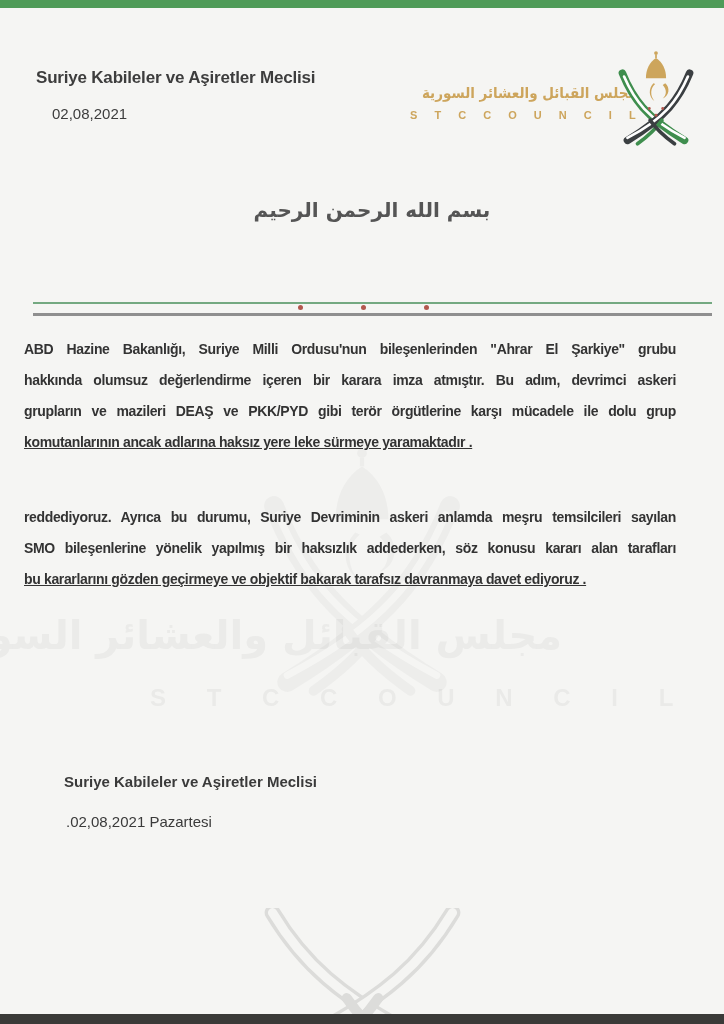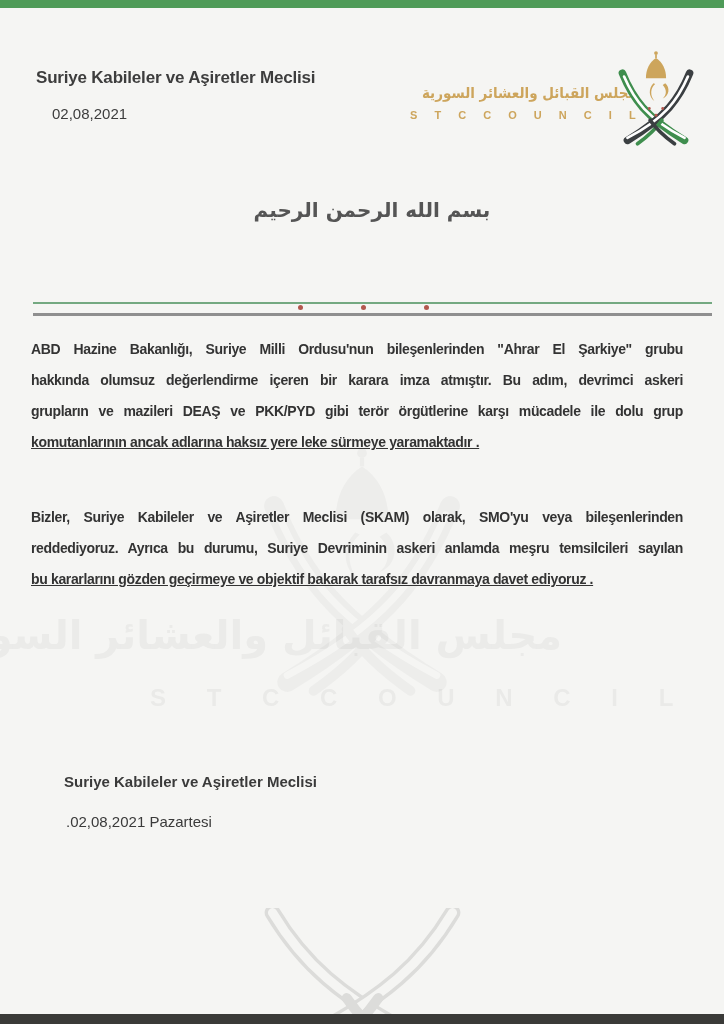--- a/index.html
+++ b/index.html
@@ -39,21 +39,21 @@
   .emblem .dot{fill:var(--dot-red);}
 
   .basmala{position:absolute;left:0;top:198px;width:744px;text-align:center;
            font-family:"DejaVu Sans",sans-serif;font-size:20px;font-weight:600;color:#555;}
 
   .divider-green{position:absolute;left:33px;top:302px;width:679px;height:2px;background:var(--divider-green);}
   .divider-gray{position:absolute;left:33px;top:313px;width:679px;height:2.5px;background:var(--divider-gray);}
   .divider-dot{position:absolute;top:305px;width:5px;height:5px;border-radius:50%;background:var(--dot-red);}
   .dot-1{left:298px;} .dot-2{left:361px;} .dot-3{left:424px;}
 
-  .para{position:absolute;left:31px;width:652px;color:var(--text-dark);
+  .para{position:absolute;left:24px;width:652px;color:var(--text-dark);
         font-size:14px;font-weight:700;letter-spacing:-0.35px;line-height:31px;}
   .para-1{top:334px;} .para-2{top:502px;}
   .para-line{text-align:justify;text-align-last:justify;}
   .para-line:last-child{text-align-last:left;text-decoration:underline;}
 
   .sig-name{position:absolute;left:64px;top:773px;font-size:15px;font-weight:700;color:#3a3a3a;}
   .sig-date{position:absolute;left:66px;top:813px;font-size:15px;color:#3a3a3a;}
   .sig-date .day{font-weight:400;}
 
   
@@ -138,22 +138,22 @@
   <div class="divider-dot dot-3"></div>
   <div class="divider-gray"></div>
 
   <div class="para para-1">
       <div class="para-line">ABD Hazine Bakanlığı, Suriye Milli Ordusu'nun bileşenlerinden "Ahrar El Şarkiye" grubu</div>
       <div class="para-line">hakkında olumsuz değerlendirme içeren bir karara imza atmıştır. Bu adım, devrimci askeri</div>
       <div class="para-line">grupların ve mazileri DEAŞ ve PKK/PYD gibi terör örgütlerine karşı mücadele ile dolu grup</div>
       <div class="para-line">komutanlarının ancak adlarına haksız yere leke sürmeye yaramaktadır .</div>
     </div>
   <div class="para para-2">
-      <div class="para-line">Bizler, Suriye Kabileler ve Aşiretler Meclisi (SKAM) olarak, SMO'yu veya bileşenlerinden</div>
       <div class="para-line">reddediyoruz. Ayrıca bu durumu, Suriye Devriminin askeri anlamda meşru temsilcileri sayılan</div>
+      <div class="para-line">SMO bileşenlerine yönelik yapılmış bir haksızlık addederken, söz konusu kararı alan tarafları</div>
       <div class="para-line">bu kararlarını gözden geçirmeye ve objektif bakarak tarafsız davranmaya davet ediyoruz .</div>
     </div>
 
   <div class="sig-name">Suriye Kabileler ve Aşiretler Meclisi</div>
   <div class="sig-date"><span>.02,08,2021 </span><span class="day">Pazartesi</span></div>
 
   <div class="bottom-bar"></div>
 </div>
 
 </body></html>

